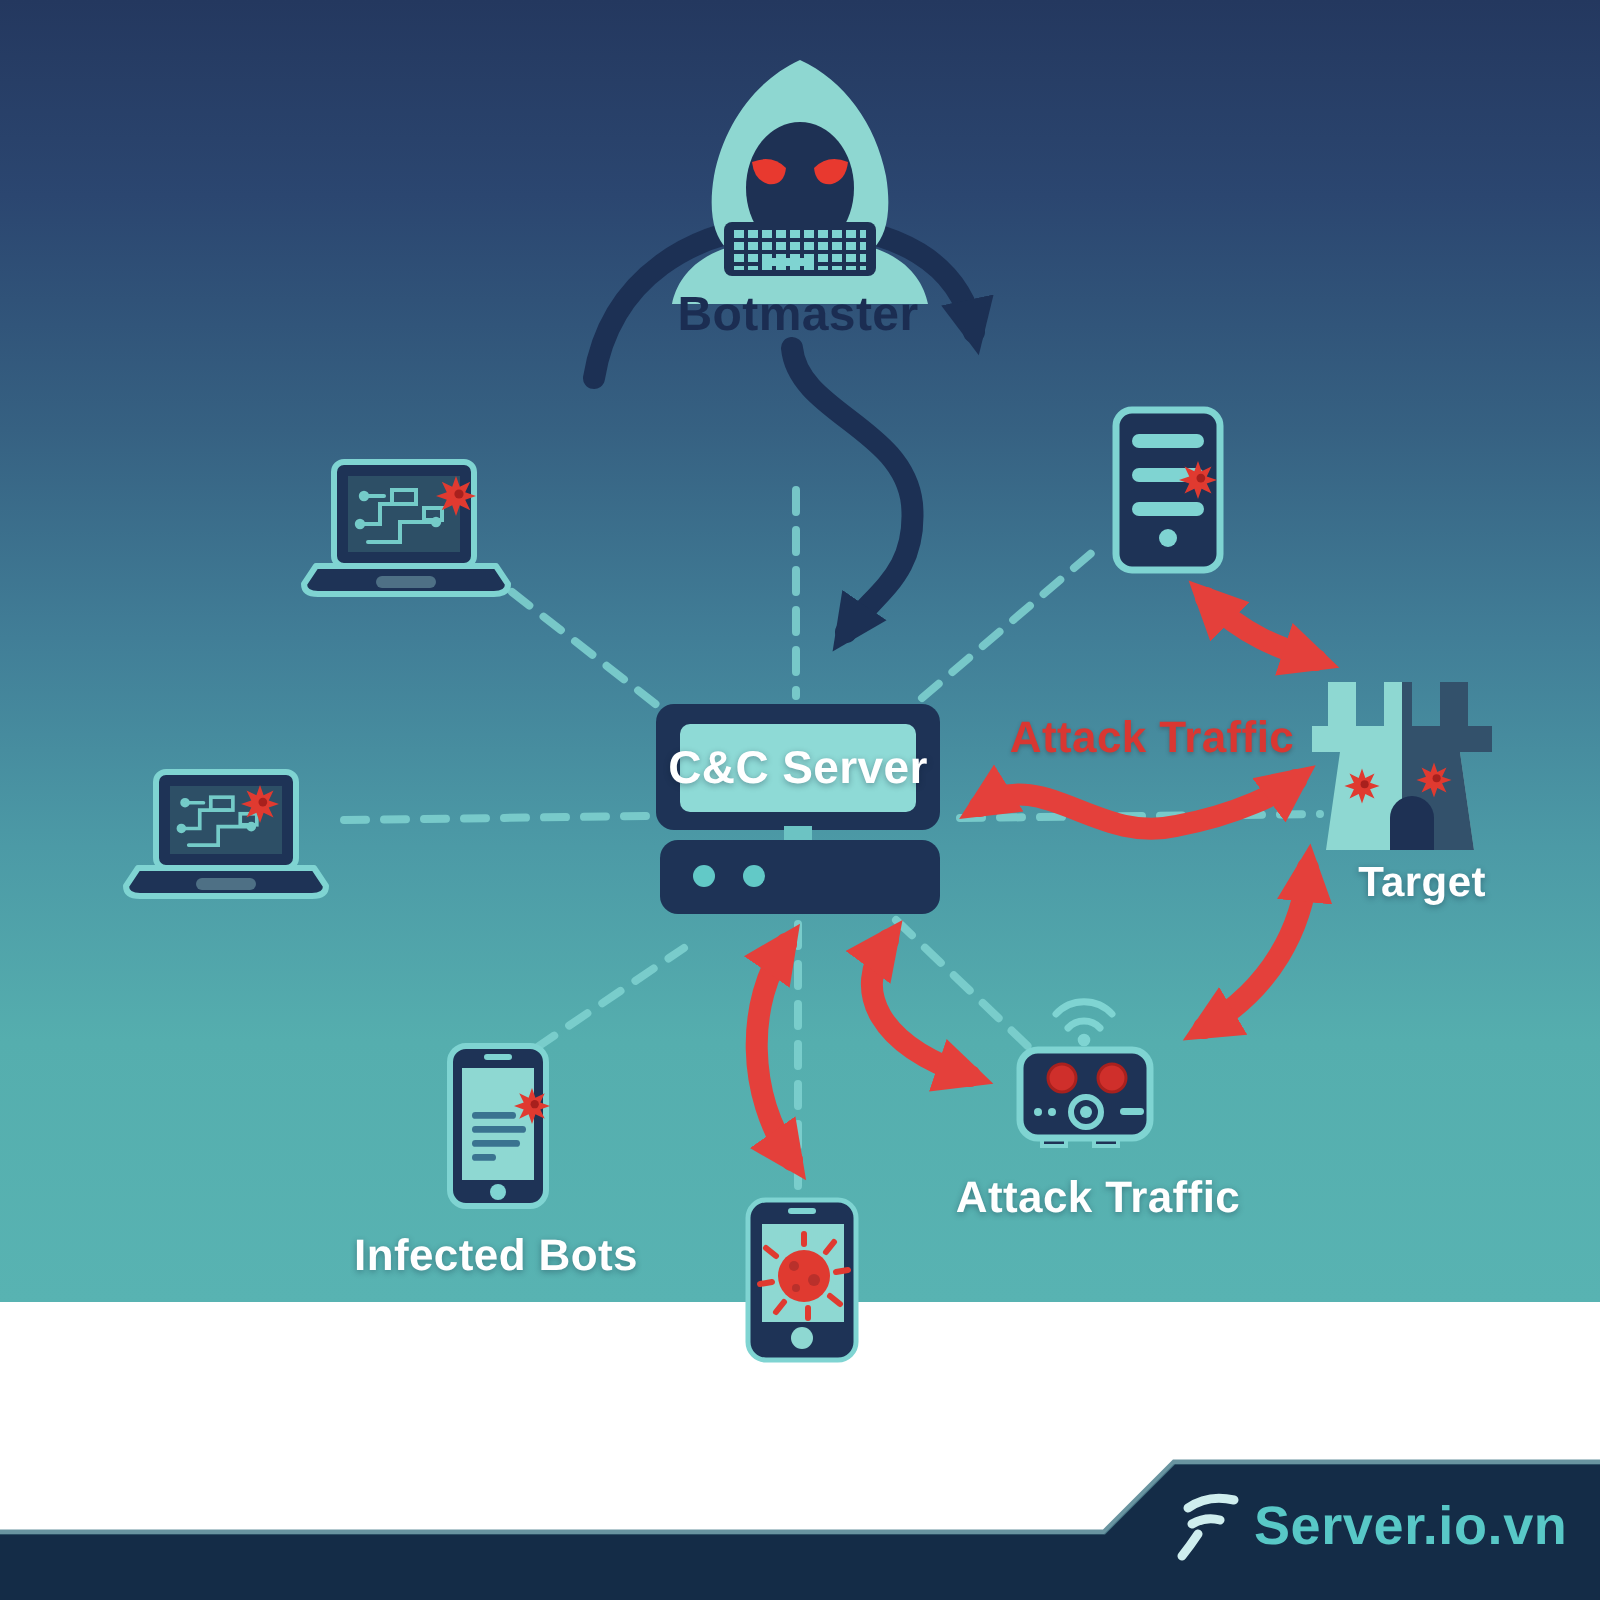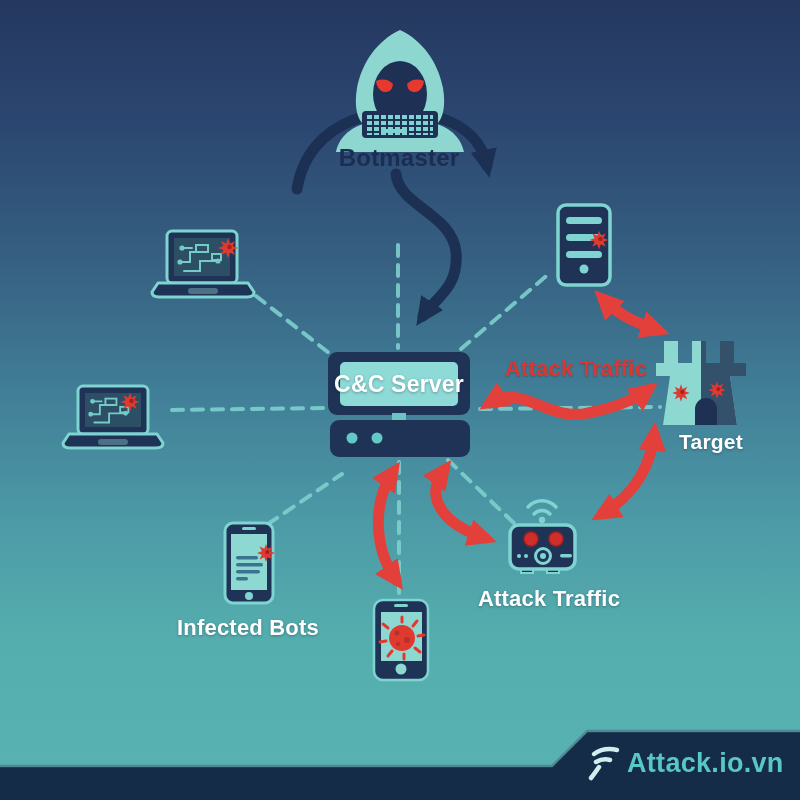--- a/index.html
+++ b/index.html
@@ -1,17 +1,17 @@
 <!DOCTYPE html>
 <html><head>
 <meta charset="utf-8">
 <style>
   html,body{margin:0;padding:0;}
   body{width:800px;height:800px;overflow:hidden;font-family:"Liberation Sans",sans-serif;}
-  .stage{position:relative;width:800px;height:800px;
+  .stage{position:relative;width:800px;height:651px;
     background:linear-gradient(180deg,#24385f 0%,#2b4670 15%,#366182 33%,#417e97 49%,#4c9aa6 65%,#55aeae 80%,#58b3b2 100%);}
   svg.layer{position:absolute;left:0;top:0;}
   .lbl{position:absolute;transform:translate(-50%,-50%);font-weight:700;white-space:nowrap;letter-spacing:.2px;}
   .lbl.white{color:#ffffff;text-shadow:0 1px 3px rgba(8,25,45,.35);text-align:center;}
   .lbl.navy{color:#1b2d52;}
   .lbl.red{color:#d93732;text-shadow:0 1px 2px rgba(60,8,8,.25);}
   .brand{position:absolute;top:744px;left:588px;display:flex;align-items:center;gap:7px;}
   .brand-text{color:#58c8c7;font-weight:700;font-size:27px;letter-spacing:.3px;}
 </style>
 </head>
@@ -204,16 +204,16 @@
 <div class="lbl white" style="left:711px;top:442px;font-size:21px;">Target</div>
 
 <div class="brand">
   <svg width="32" height="38" viewBox="0 0 32 38">
     <g stroke="#cfeeee" stroke-width="4.5" stroke-linecap="round" fill="none">
       <path d="M6,10 Q16,3 29,6"></path>
       <path d="M8,18 Q15,14 22,16"></path>
       <path d="M11,23 Q7,29 3,34"></path>
     </g>
   </svg>
-  <span class="brand-text">Attack.io.vn</span>
+  <span class="brand-text">Server.io.vn</span>
 </div>
 
 </div>
 
 </body></html>

